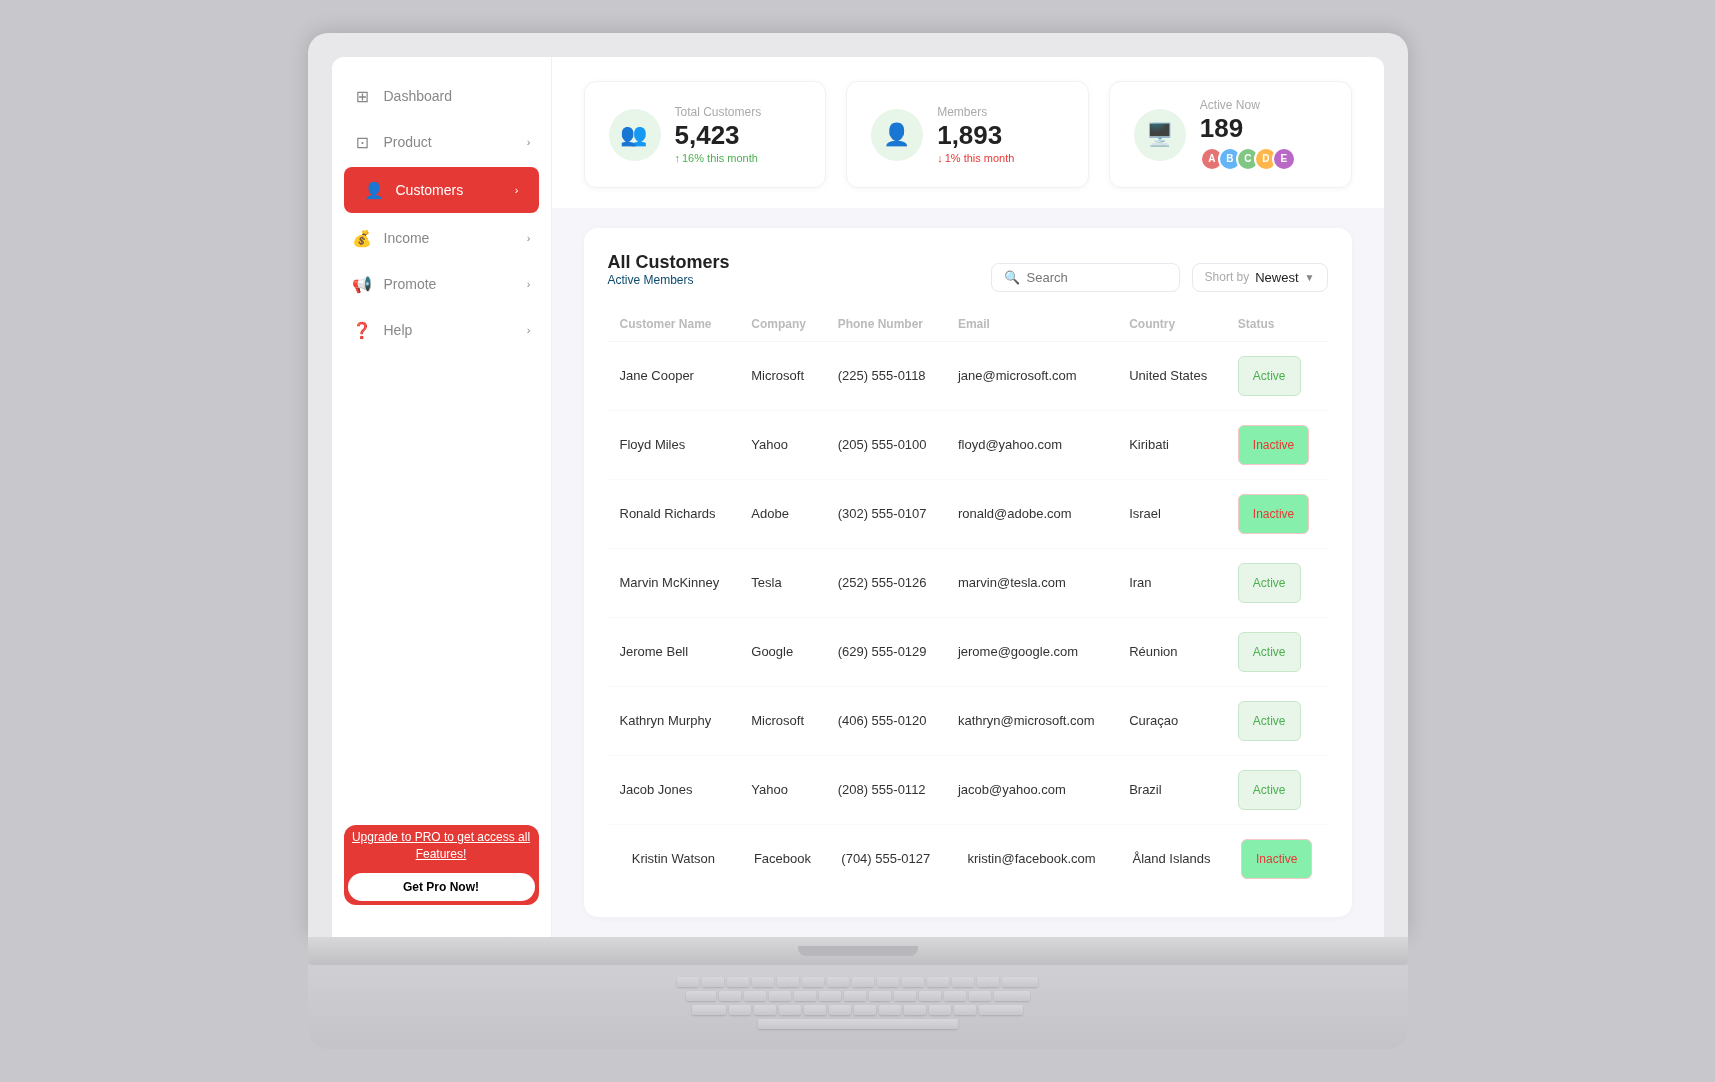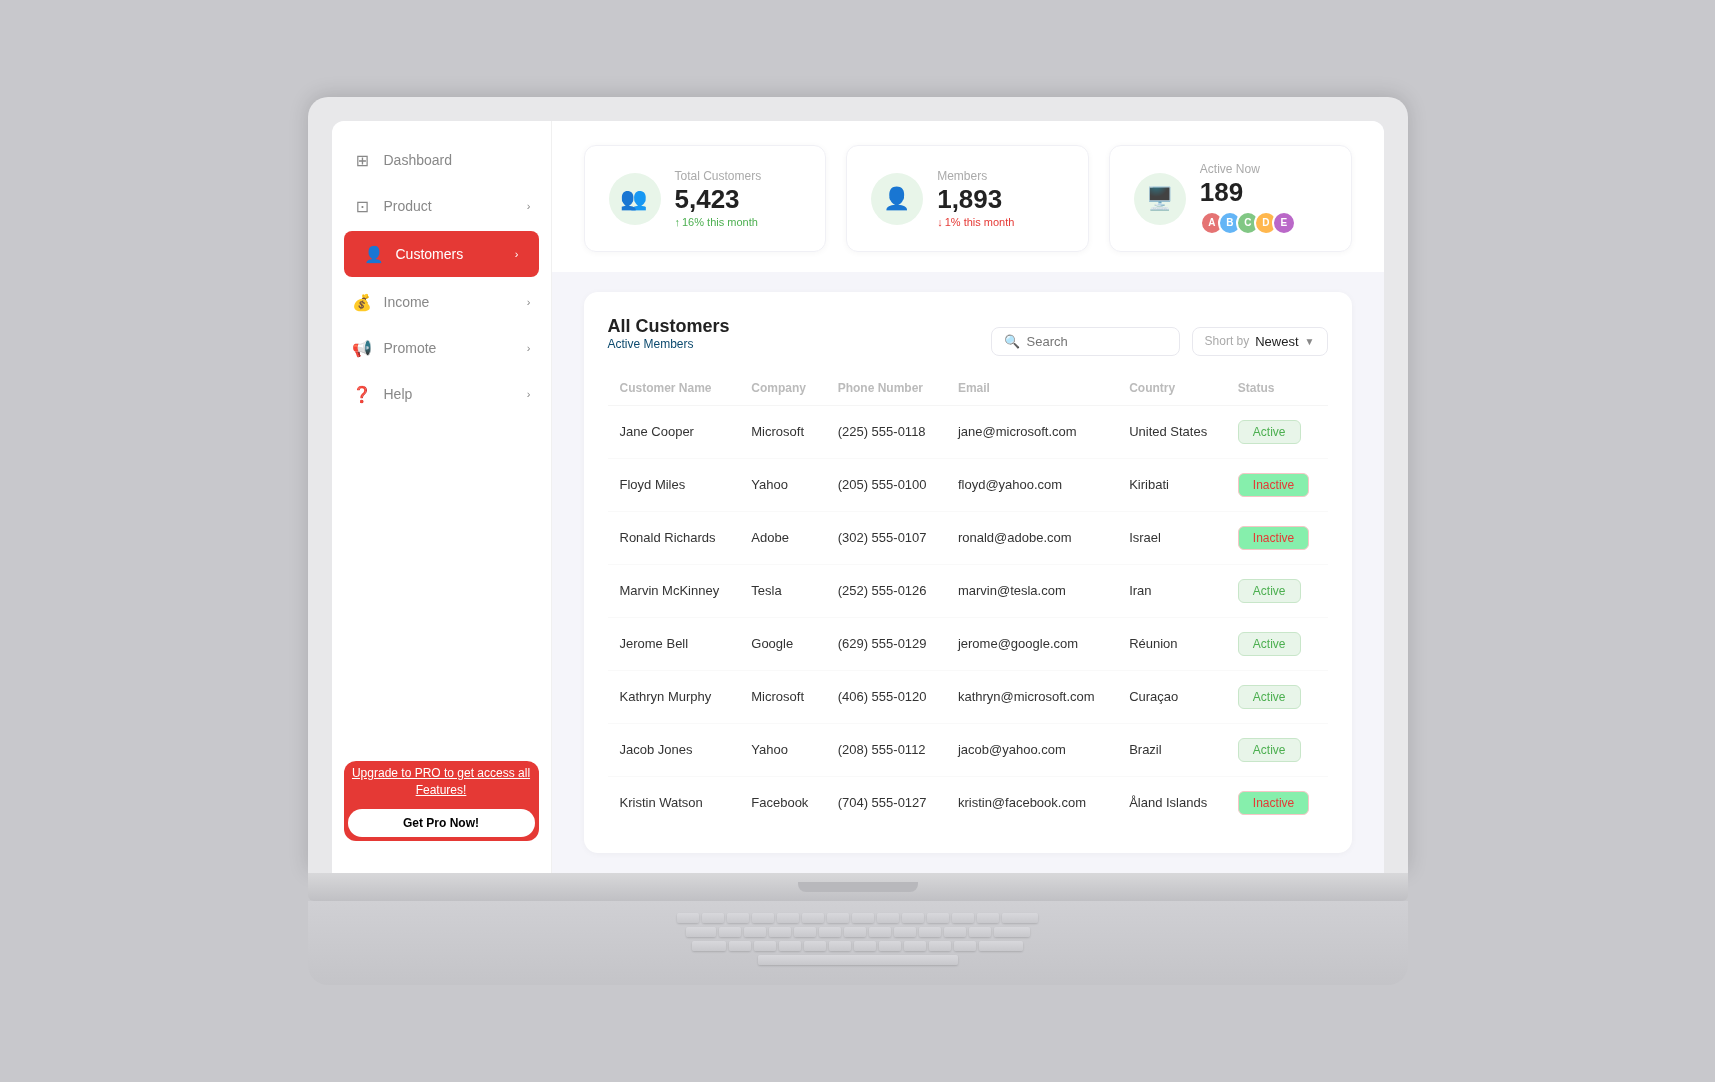--- a/index.html
+++ b/index.html
@@ -242,29 +242,29 @@
       text-align: left;
       font-size: 12px;
       color: #bbb;
       font-weight: 700;
       padding: 10px 12px;
       border-bottom: 1px solid #f5f5f5;
     }
     tbody tr {
       border-bottom: 1px solid #f9f9f9;
     }
-    tbody tr:last-child { border-bottom: none; }
+    tbody tr:last-child { border-bottom: none; text-align: center; }
     tbody td {
       padding: 14px 12px;
       font-size: 13px;
       color: #333;
     }
     .status-badge {
       display: inline-block;
-      padding: 4px 14px;
+      padding: 12px 14px;
       border-radius: 6px;
       font-size: 12px;
       font-weight: 500;
     }
     .status-active {
       background: #e8f5e9;
       color: #4caf50;
       border: 1px solid #c8e6c9;
     }
     .status-inactive {

